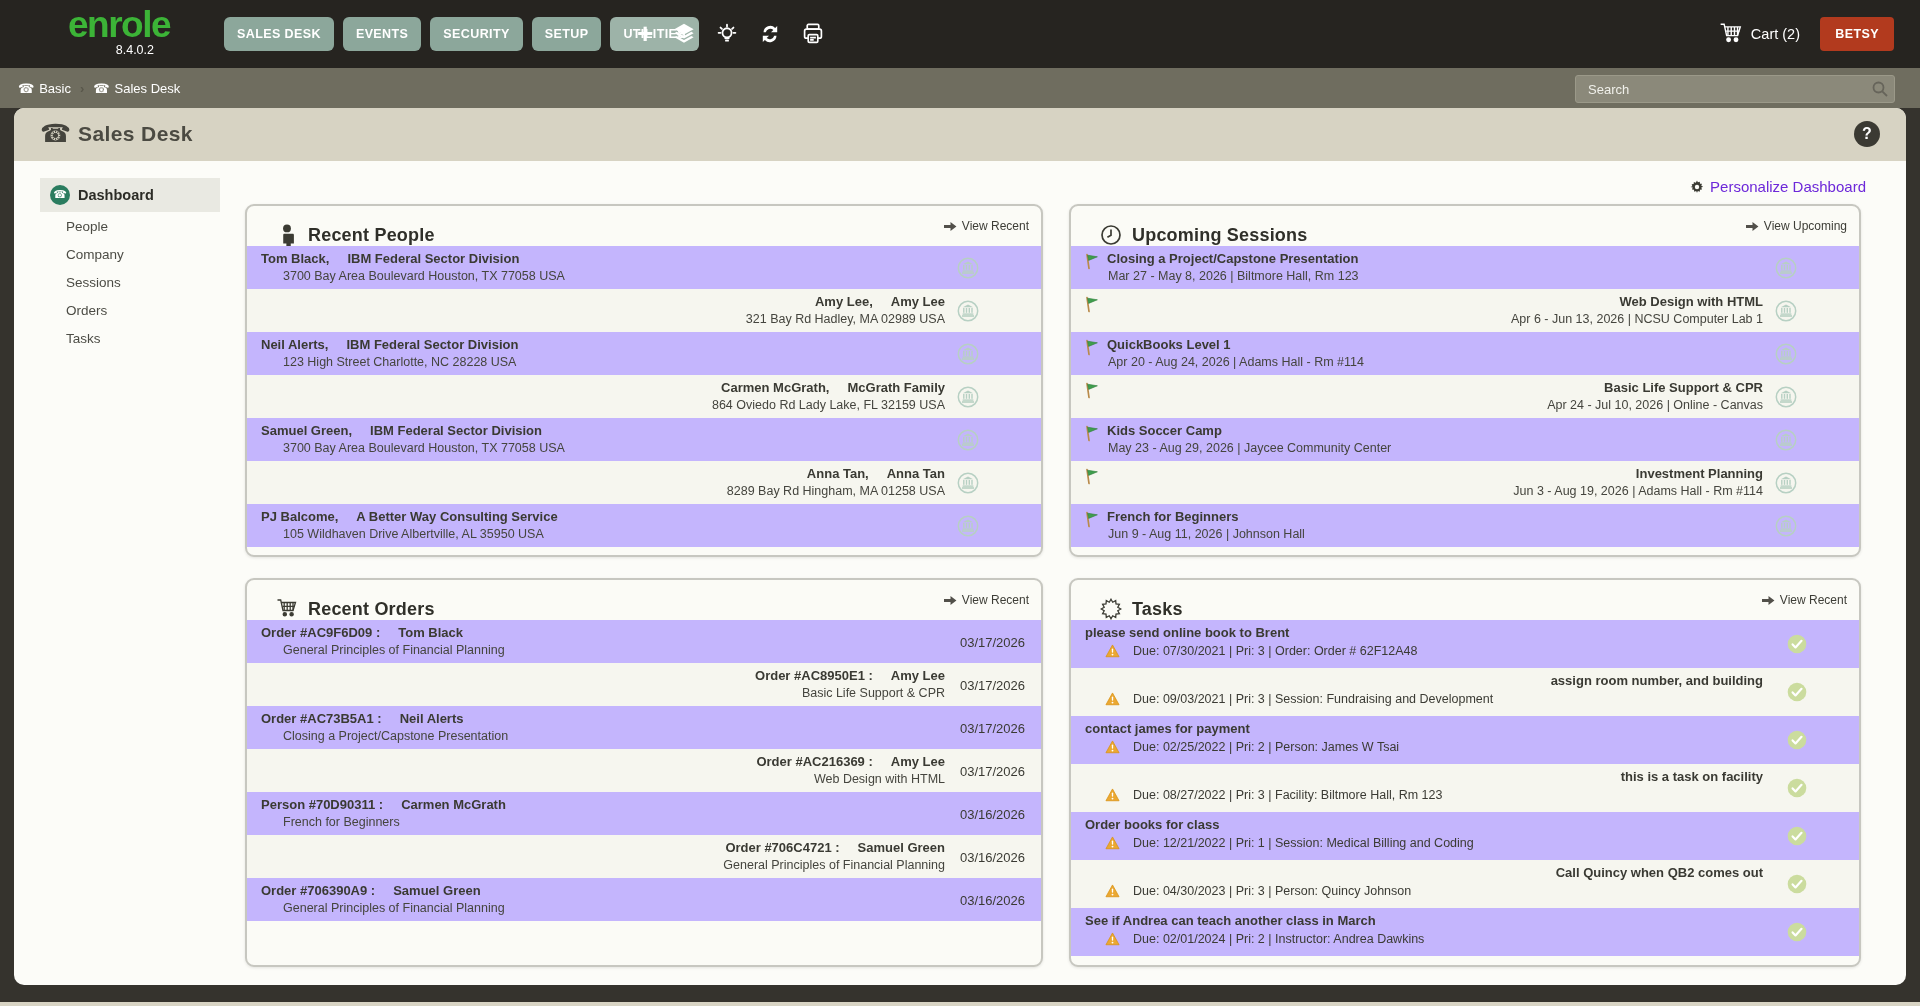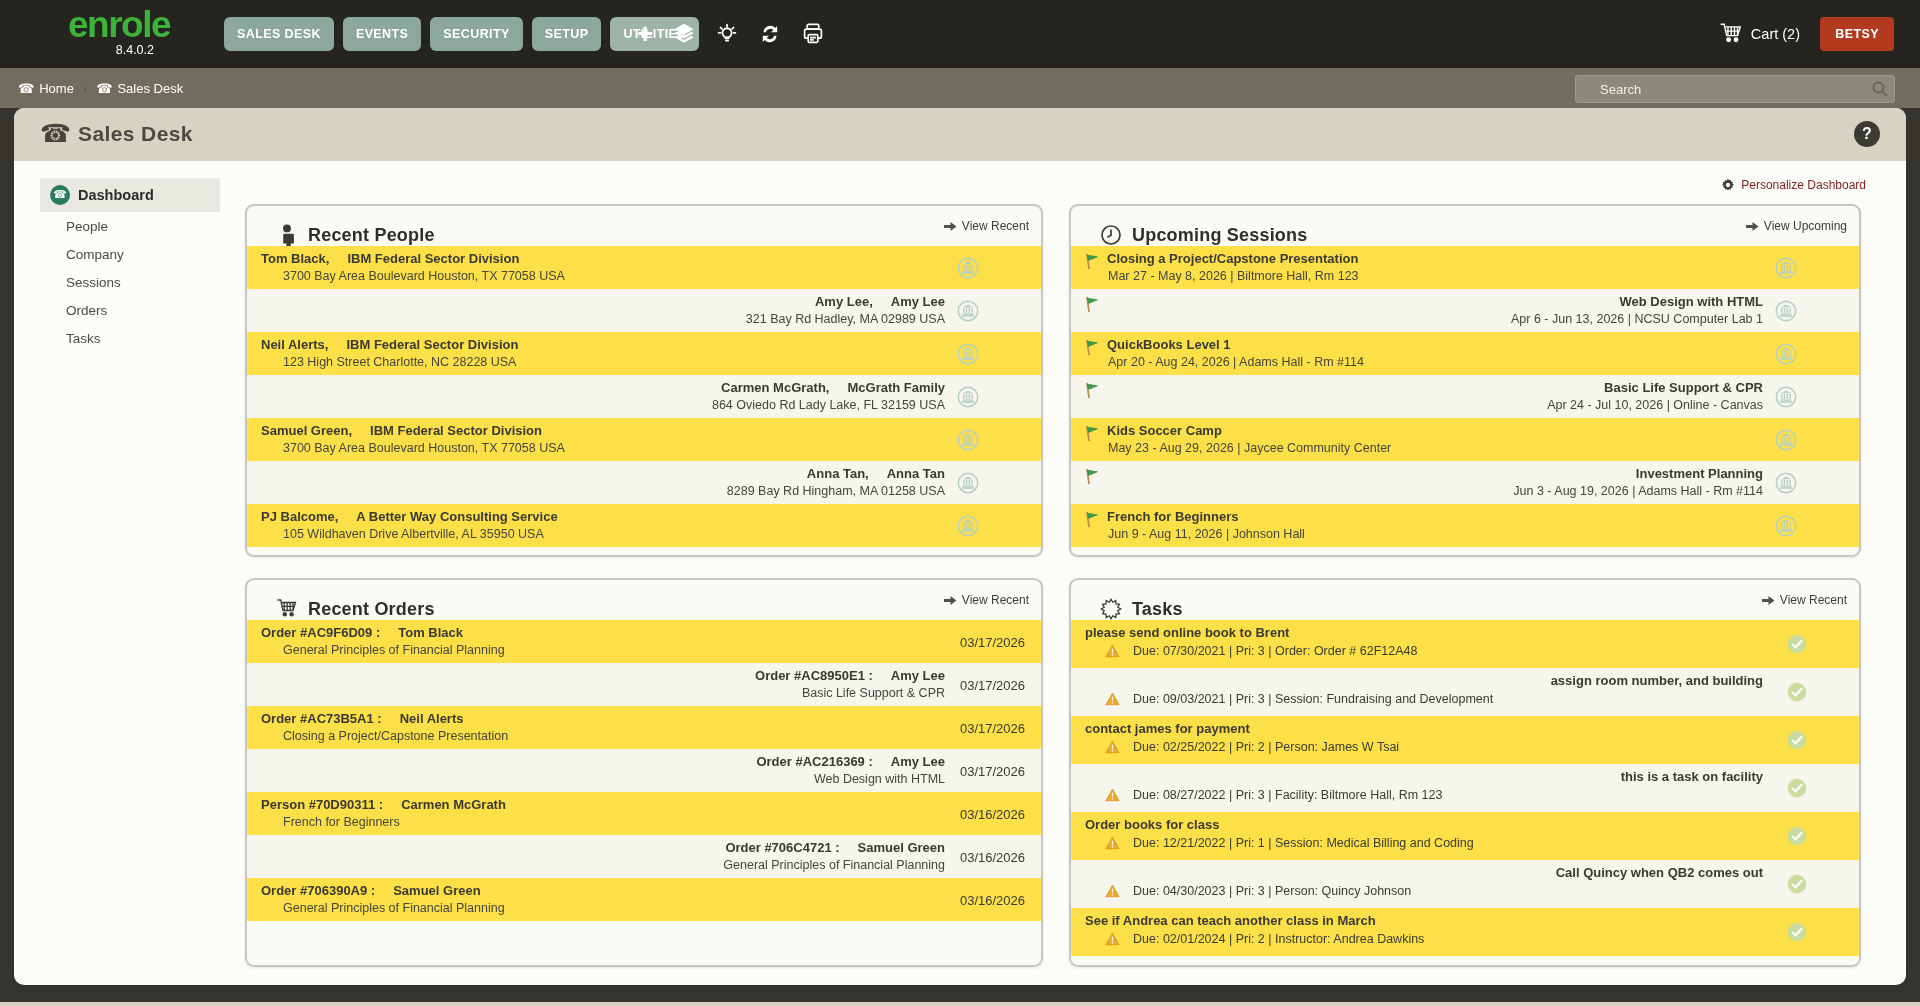--- a/index.html
+++ b/index.html
@@ -28,35 +28,35 @@
 
   
   .crumbbar{position:absolute;top:68px;left:0;width:100%;height:40px;background:#6f6d5f;}
   .crumbs{position:absolute;left:18px;top:0;height:40px;display:flex;align-items:center;color:#fff;font-size:13px;}
   .crumb{display:flex;align-items:center;gap:5px;cursor:pointer;}
   .crumb .glyph{font-family:"DejaVu Sans",sans-serif;font-size:13px;}
   .crumb-sep{margin:0 9px;color:#59574b;font-weight:bold;}
   .search-wrap{position:absolute;right:25px;top:7px;width:318px;height:26px;background:#8b897a;
                border:1px solid #9b9989;border-radius:3px;display:flex;align-items:center;}
   .search-wrap input{flex:1;background:transparent;border:none;outline:none;color:#ffffff;
-                     font-size:13px;padding:0 24px;font-family:"Liberation Sans",sans-serif;}
+                     font-size:13px;padding:0 12px;font-family:"Liberation Sans",sans-serif;}
   .search-wrap input::placeholder{color:#f0f0ea;opacity:1;}
   .mag-icon{width:18px;height:18px;margin-right:5px;flex:none;cursor:pointer;}
 
   
   .card{position:absolute;left:14px;top:108px;width:1892px;height:877px;background:#fcfcf8;border-radius:10px;}
   .band{position:absolute;top:0;left:0;width:100%;height:53px;background:#d7d3c3;border-radius:10px 10px 0 0;}
   .band .phone-glyph{position:absolute;left:26px;top:11px;font-size:25px;color:#45443d;
                      font-family:"DejaVu Sans",sans-serif;}
   .page-title{position:absolute;left:64px;top:14px;margin:0;font-size:21px;color:#4b4a42;letter-spacing:.4px;}
   .help{position:absolute;right:26px;top:13px;width:26px;height:26px;border-radius:50%;background:#3b3a33;
         color:#fff;font-weight:bold;font-size:16px;text-align:center;line-height:26px;cursor:pointer;}
 
   .personalize{position:absolute;right:40px;top:70px;display:flex;align-items:center;gap:6px;
-               font-size:12px;color:#7f1d1d;cursor:pointer;}
+               font-size:15px;color:#6d28d9;cursor:pointer;}
   .gear-icon{width:14px;height:14px;display:inline-block;}
 
   
   .sidebar{position:absolute;left:26px;top:70px;width:180px;}
   .side-item{height:28px;display:flex;align-items:center;padding-left:26px;font-size:13.5px;
              color:#4c4c45;cursor:pointer;}
   .side-item.active{background:#e9e9e2;height:34px;padding-left:10px;font-size:14.5px;
                     font-weight:bold;color:#2c2c26;gap:8px;}
   .side-dot{width:20px;height:20px;border-radius:50%;background:#2a7c5f;color:#fff;text-align:center;
             line-height:20px;font-size:11px;font-family:"DejaVu Sans",sans-serif;flex:none;}
@@ -64,21 +64,21 @@
   
   .panel{position:absolute;background:#fbfbf6;border:2px solid #c7c7c0;border-radius:9px;
          box-shadow:0 1px 3px rgba(0,0,0,.10);overflow:hidden;box-sizing:border-box;}
   .p-head{height:40px;position:relative;display:flex;align-items:flex-end;padding:0 29px;}
   .p-icon{width:22px;height:22px;flex:none;}
   .p-title{font-size:18px;font-weight:bold;color:#2f2f29;margin:0 0 0 10px;letter-spacing:.2px;}
   .view-link{position:absolute;right:12px;top:13px;display:flex;align-items:center;gap:5px;
              font-size:12px;color:#3d3d36;cursor:pointer;}
   .arrow-icon{width:13px;height:11px;}
 
-  .prow{position:relative;height:43px;box-sizing:border-box;padding:5px 96px 0 14px;background:#fde047;cursor:pointer;}
+  .prow{position:relative;height:43px;box-sizing:border-box;padding:5px 96px 0 14px;background:#c4b5fd;cursor:pointer;}
   .prow.alt{background:#f6f6ef;text-align:right;}
   .trow{height:48px;}
   .l1{font-size:13px;font-weight:bold;color:#3a3a33;white-space:nowrap;}
   .co{margin-left:18px;}
   .l2{font-size:12.5px;color:#45453e;margin-top:3px;padding-left:22px;white-space:nowrap;}
   .badge{position:absolute;right:62px;top:50%;transform:translateY(-50%);width:22px;height:22px;}
   .srow{padding-left:36px;}
   .flag{position:absolute;left:12px;top:7px;width:17px;height:17px;}
   .srow .l2{padding-left:1px;}
   .odate{position:absolute;right:16px;top:50%;transform:translateY(-50%);font-size:13px;color:#3a3a33;}
@@ -158,21 +158,21 @@
       </span>
       <span>Cart (2)</span>
     </div>
     <button class="betsy">BETSY</button>
   </div>
 
   <div class="crumbbar">
     <div class="crumbs">
       <span class="crumb">
         <span class="glyph">☎</span>
-        <span>Home</span>
+        <span>Basic</span>
       </span>
       <span class="crumb-sep">›</span>
       <span class="crumb">
         <span class="glyph">☎</span>
         <span>Sales Desk</span>
       </span>
     </div>
     <div class="search-wrap">
       <input type="text" placeholder="Search" style="">
       <span class="mag-icon">

